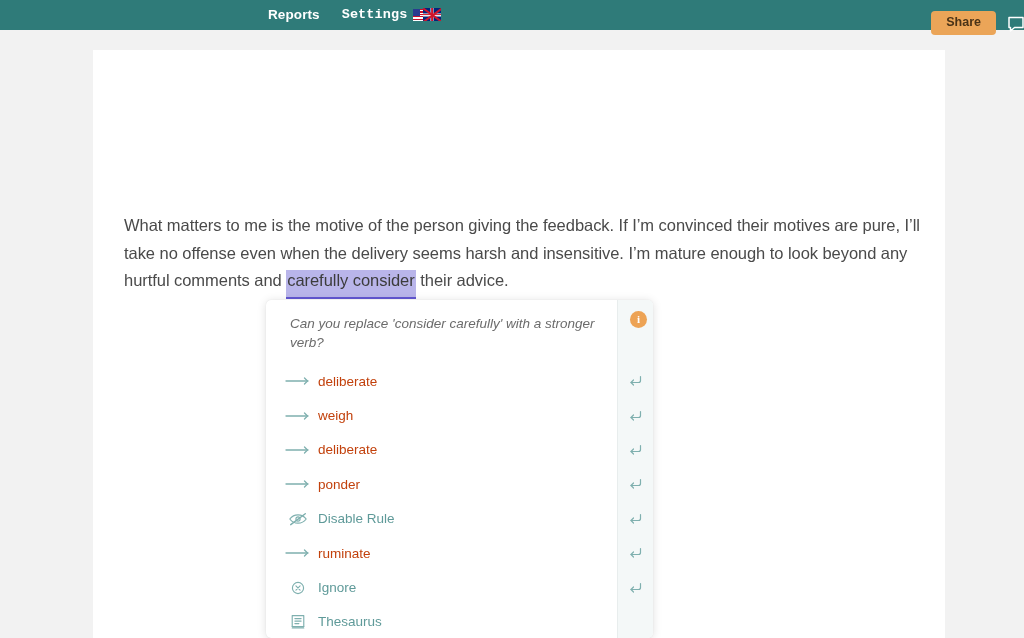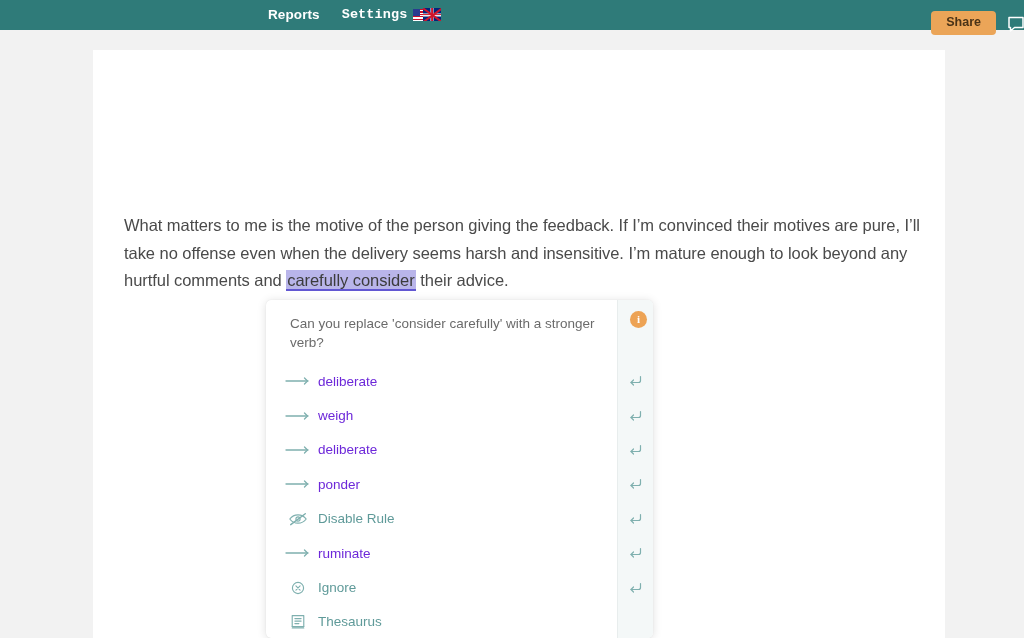--- a/index.html
+++ b/index.html
@@ -180,21 +180,21 @@
     font-family: "Liberation Sans", sans-serif;
     font-size: 16.5px;
     line-height: 27.5px;
     color: #4a4a4a;
     letter-spacing: -0.05px;
   }
 
   .hl {
     background: #b9b5ea;
     border-bottom: 2.5px solid #6257d2;
-    padding: 1px 1px 0 1px;
+    padding: 1px 1px 8px 1px;
     color: #3c3c3c;
     cursor: pointer;
   }
 
   
   #suggestion-card {
     position: absolute;
     left: 266px;
     top: 300px;
     width: 387px;
@@ -217,20 +217,21 @@
     border-left: 1px solid #e8eded;
     position: relative;
   }
 
   #card-question {
     padding: 14px 18px 10px 24px;
     font-size: 13.5px;
     line-height: 19px;
     color: #6b6b6b;
     font-family: "Liberation Sans", sans-serif;
+    font-style: italic;
   }
 
   #info-badge {
     position: absolute;
     right: 6px;
     top: 11px;
     width: 17px;
     height: 17px;
     border-radius: 50%;
     background: #eda355;
@@ -258,21 +259,21 @@
 
   .opt-icon {
     width: 40px;
     flex: 0 0 40px;
     display: flex;
     align-items: center;
     justify-content: center;
   }
 
   .opt-label {
-    color: #6d28d9;
+    color: #c2410c;
     font-family: "Liberation Sans", sans-serif;
     white-space: nowrap;
   }
 
   .option-row.action .opt-label { color: #5f9a99; }
 
   .ret-col {
     position: absolute;
     top: 0; left: 0;
     width: 100%;

